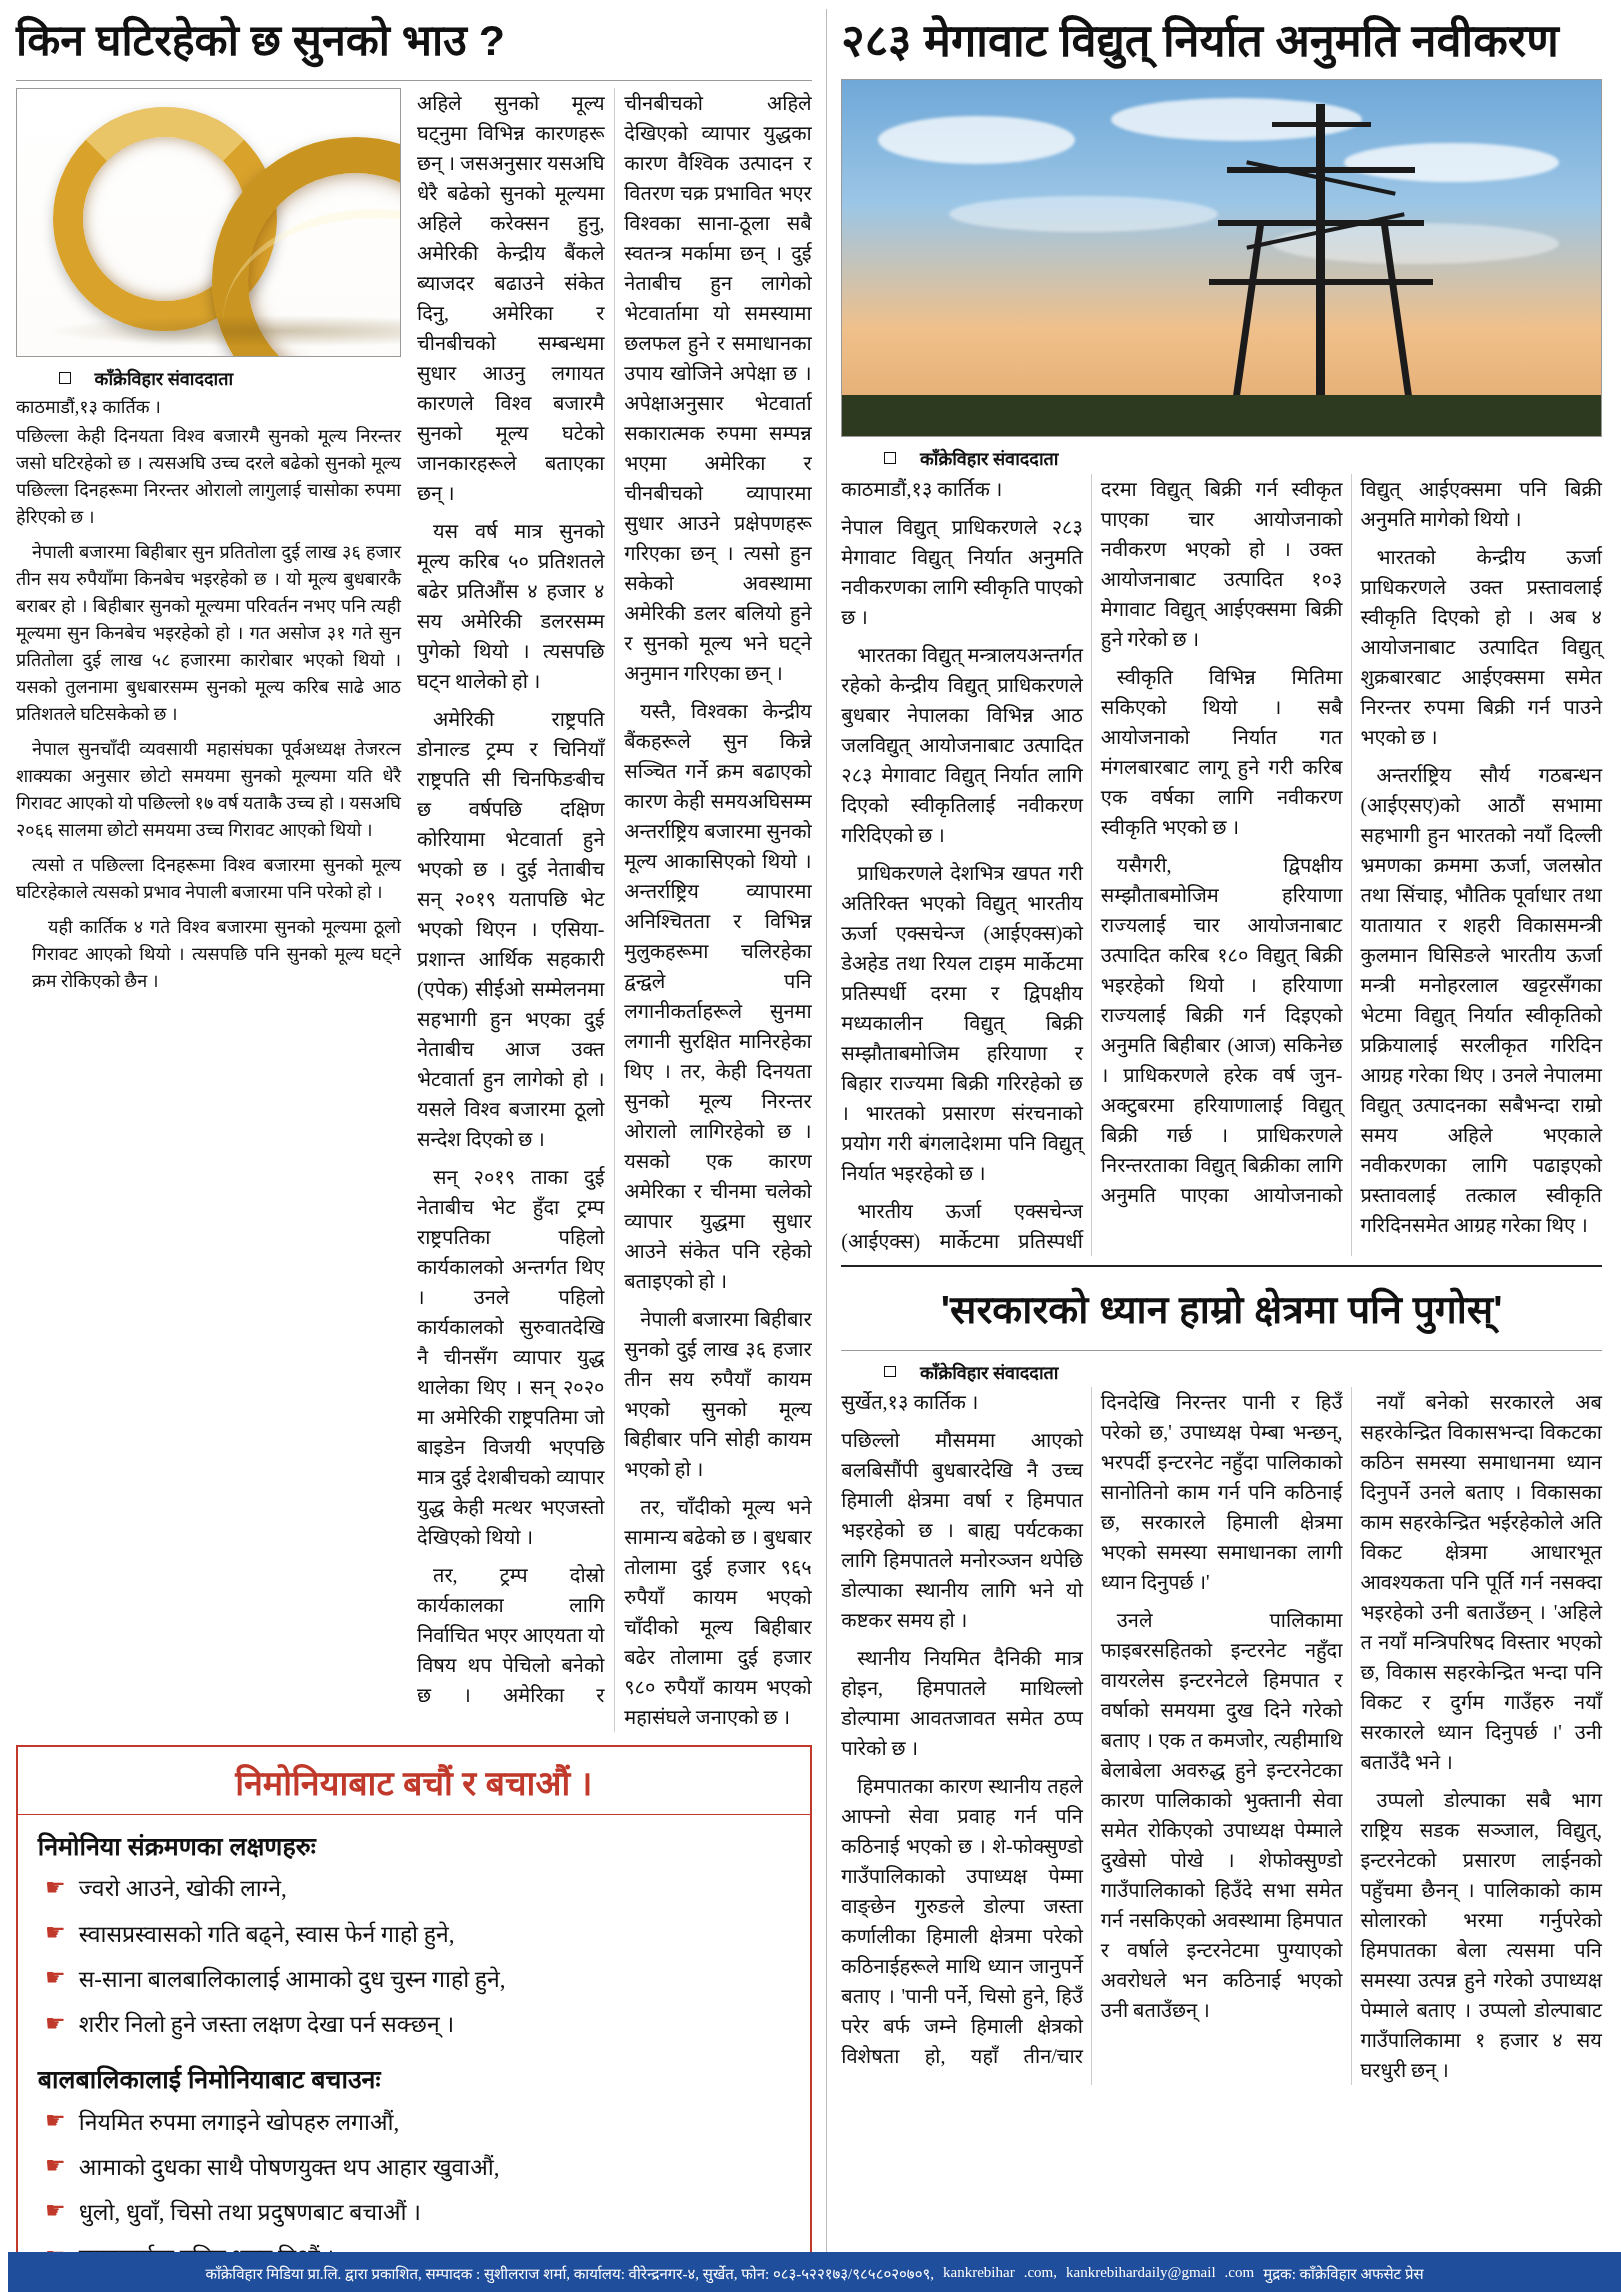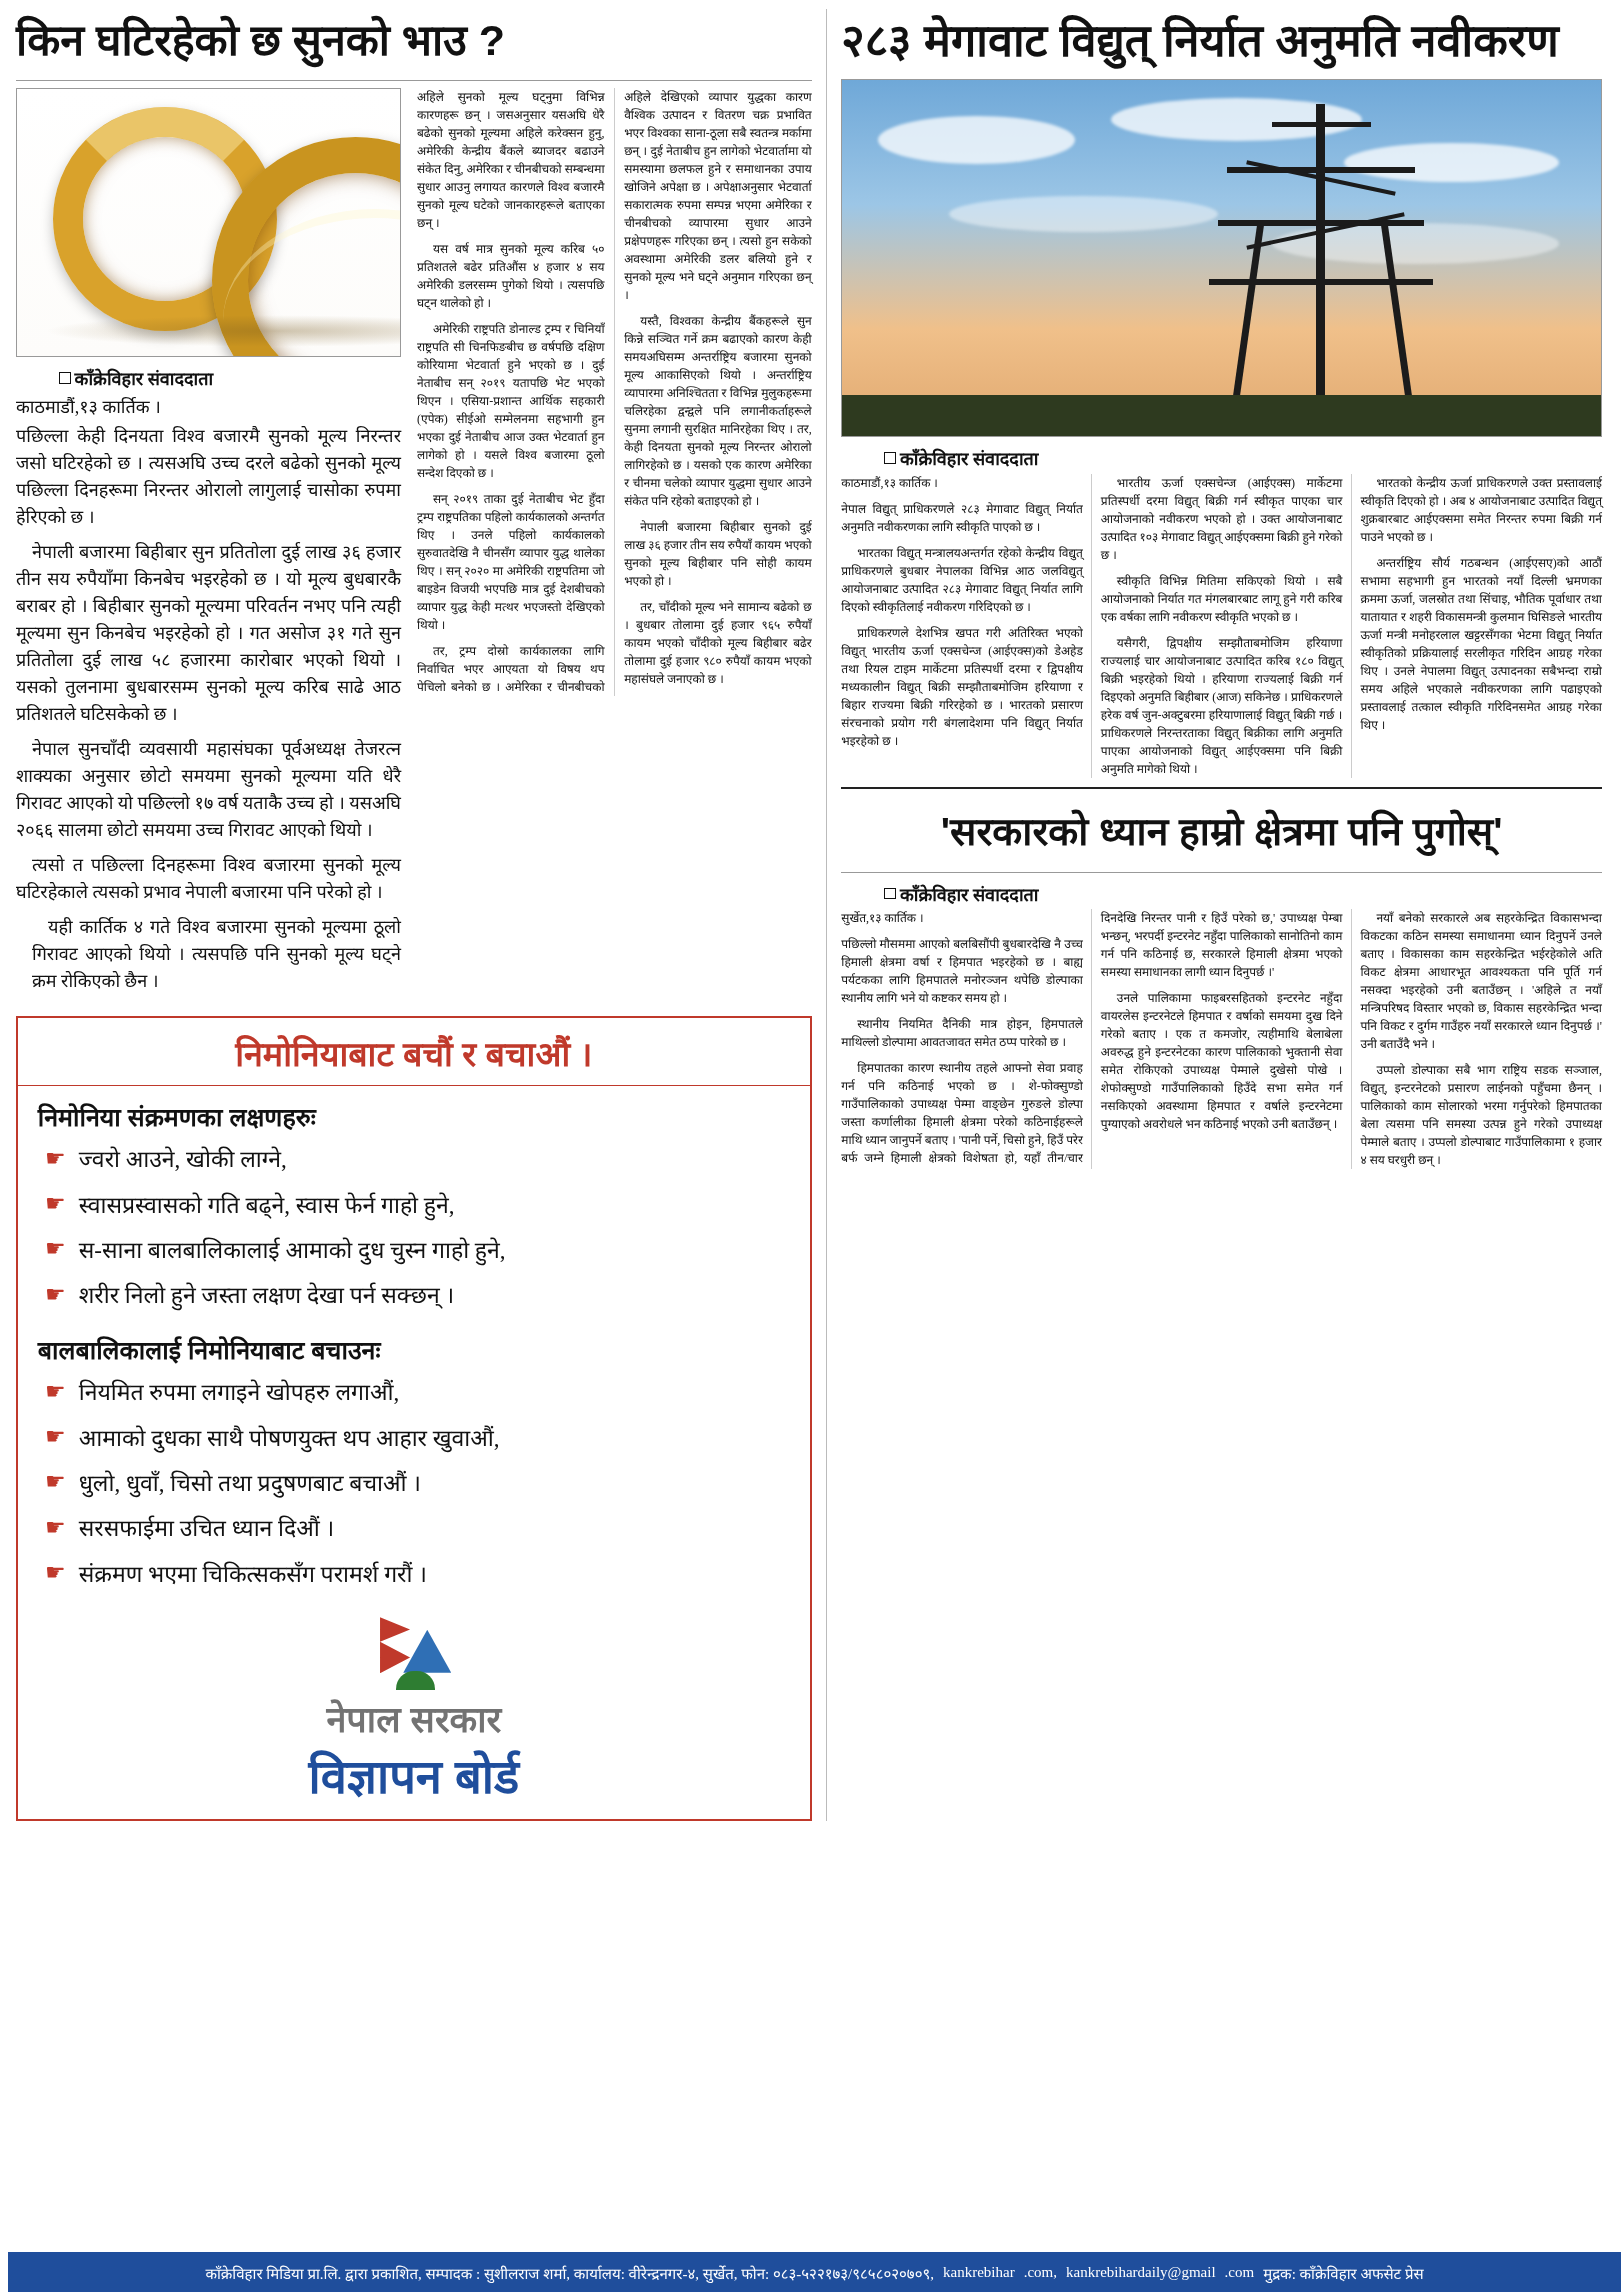--- a/index.html
+++ b/index.html
@@ -49,27 +49,27 @@
   .ring-b { width:287px; height:287px; left:195px; top:48px; border:36px solid #c9941f; box-shadow:inset 0 0 19.7px rgba(110,60,0,.6), 0 5.4px 14.3px rgba(0,0,0,.3); }
   .ring-b::before { content:""; position:absolute; left:-25px; top:36px; width:304px; height:215px; border-radius:50%; border-top:9px solid rgba(255,245,200,.35); }
   .rings-shadow { position:absolute; left:27px; bottom:9px; width:466px; height:32px; background:radial-gradient(ellipse at center, rgba(120,90,30,.35), rgba(255,255,255,0) 70%); }
 
   .tower-photo { height:358px; position:relative; overflow:hidden; background:linear-gradient(#6fa8d8 0%, #9cc6e6 35%, #f0c08a 70%, #e0a86f 100%); }
   .cloud { position:absolute; background:rgba(255,255,255,.75); border-radius:50%; filter:blur(1.8px); }
   .ground { position:absolute; left:0; right:0; bottom:0; height:41px; background:#2e3a1f; }
   .pylon { position:absolute; left:46%; bottom:36px; width:269px; height:296px; }
   .pylon i { position:absolute; background:#1b1b1b; }
 
-  .byline { font-size:18px; font-weight:bold; margin:9px 0 3.6px 0; display:flex; align-items:center; gap:4px;padding-left:43px; }
+  .byline { font-size:18px; font-weight:bold; margin:9px 0 3.6px 0; display:flex; align-items:center; gap:24px;padding-left:43px; }
   .byline .sq { width:11.6px; height:11.6px; border:1.8px solid #111; display:inline-block; }
   .dateline { font-size:18px; margin:0 0 5.4px 0; }
 
   .cols2 { column-count:2; column-gap:19.7px; column-rule:0.9px solid #ccc; }
   .cols3 { column-count:3; column-gap:18px; column-rule:0.9px solid #ccc; }
-  .cols2 p, .cols3 p { font-size:12px; line-height:1.5; text-align:justify; margin:0 0 8px 0; text-indent:16px; }
+  .cols2 p, .cols3 p { font-size:20px; line-height:1.5; text-align:justify; margin:0 0 8px 0; text-indent:16px; }
   .cols2 p.first, .cols3 p.first { text-indent:0; }
 
   .art-flex { display:flex; gap:16px; }
   .art-flex .photo-col { width:385px; }
   .art-flex .text-col { flex:1; }
 
   
   .ad { border:2.7px solid #c0392b; margin-top:12.5px; padding:0 0 12.5px 0; background:#fff; }
   .ad-title { background:#ffffff; color:#c0392b; font-family:"Liberation Sans", sans-serif; font-weight:bold; font-size:34px; text-align:center; padding:12.5px 0 9px 0; border-bottom:1.8px solid #c0392b; }
   .ad-sec { font-family:"Liberation Sans", sans-serif; font-weight:bold; font-size:25px; color:#111; padding:12.5px 19.7px 5.4px 19.7px; }

